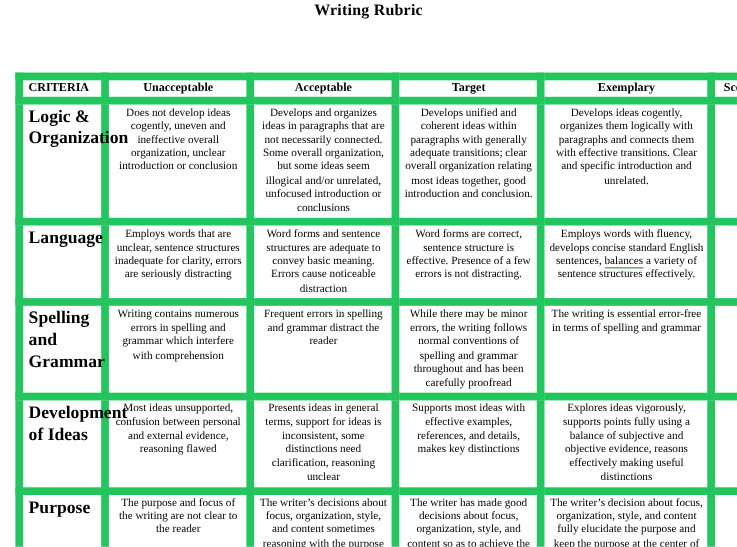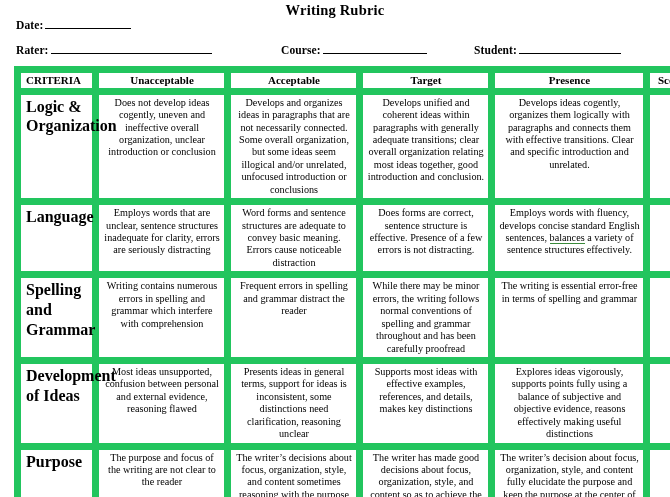--- a/index.html
+++ b/index.html
@@ -129,79 +129,56 @@
     padding-bottom: 0px;
   }
 </style>
 </head>
 <body>
 
 <div class="page">
 
   <div class="doc-title">Writing Rubric</div>
 
-  <div class="form-area">
-
-    <div class="field field-date">
-      <span class="field-label">Date:</span>
-      <span class="field-rule rule-date"></span>
-    </div>
-
-    <div class="field field-rater">
-      <span class="field-label">Rater:</span>
-      <span class="field-rule rule-rater"></span>
-    </div>
-
-    <div class="field field-course">
-      <span class="field-label">Course:</span>
-      <span class="field-rule rule-course"></span>
-    </div>
-
-    <div class="field field-student">
-      <span class="field-label">Student:</span>
-      <span class="field-rule rule-student"></span>
-    </div>
-
-  </div>
 
   <table class="rubric-table">
     <colgroup>
       <col class="col-criteria">
       <col class="col-level">
       <col class="col-level">
       <col class="col-level">
       <col class="col-level-wide">
       <col class="col-score">
     </colgroup>
     <thead>
       <tr>
         <th class="col-criteria">CRITERIA</th>
         <th>Unacceptable</th>
         <th>Acceptable</th>
         <th>Target</th>
-        <th>Presence</th>
+        <th>Exemplary</th>
         <th>Score</th>
       </tr>
     </thead>
     <tbody>
 
       <tr>
         <td class="criteria-cell">Logic &amp; Organization</td>
         <td class="desc-cell">Does not develop ideas cogently, uneven and ineffective overall organization, unclear introduction or conclusion</td>
         <td class="desc-cell">Develops and organizes ideas in paragraphs that are not necessarily connected. Some overall organization, but some ideas seem illogical and/or unrelated, unfocused introduction or conclusions</td>
         <td class="desc-cell">Develops unified and coherent ideas within paragraphs with generally adequate transitions; clear overall organization relating most ideas together, good introduction and conclusion.</td>
         <td class="desc-cell"><span>Develops ideas cogently, organizes them logically with paragraphs and connects them with effective transitions. Clear and specific introduction and unrelated.</span><span class="grammar-flag"></span><span></span></td>
         <td class="score-cell"></td>
       </tr>
 
       <tr>
         <td class="criteria-cell">Language</td>
         <td class="desc-cell">Employs words that are unclear, sentence structures inadequate for clarity, errors are seriously distracting</td>
         <td class="desc-cell">Word forms and sentence structures are adequate to convey basic meaning. Errors cause noticeable distraction</td>
-        <td class="desc-cell">Does forms are correct, sentence structure is effective. Presence of a few errors is not distracting.</td>
+        <td class="desc-cell">Word forms are correct, sentence structure is effective. Presence of a few errors is not distracting.</td>
         <td class="desc-cell"><span>Employs words with fluency, develops concise standard English sentences, </span><span class="grammar-flag">balances</span><span> a variety of sentence structures effectively.</span></td>
         <td class="score-cell"></td>
       </tr>
 
       <tr>
         <td class="criteria-cell">Spelling and Grammar</td>
         <td class="desc-cell">Writing contains numerous errors in spelling and grammar which interfere with comprehension</td>
         <td class="desc-cell">Frequent errors in spelling and grammar distract the reader</td>
         <td class="desc-cell">While there may be minor errors, the writing follows normal conventions of spelling and grammar throughout and has been carefully proofread</td>
         <td class="desc-cell"><span>The writing is essential error-free in terms of spelling and grammar</span><span class="grammar-flag"></span><span></span></td>

